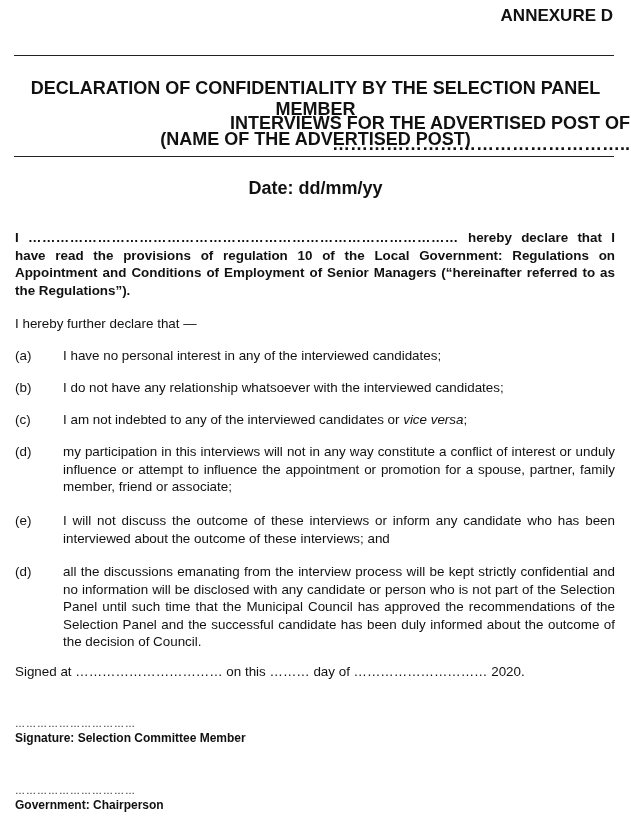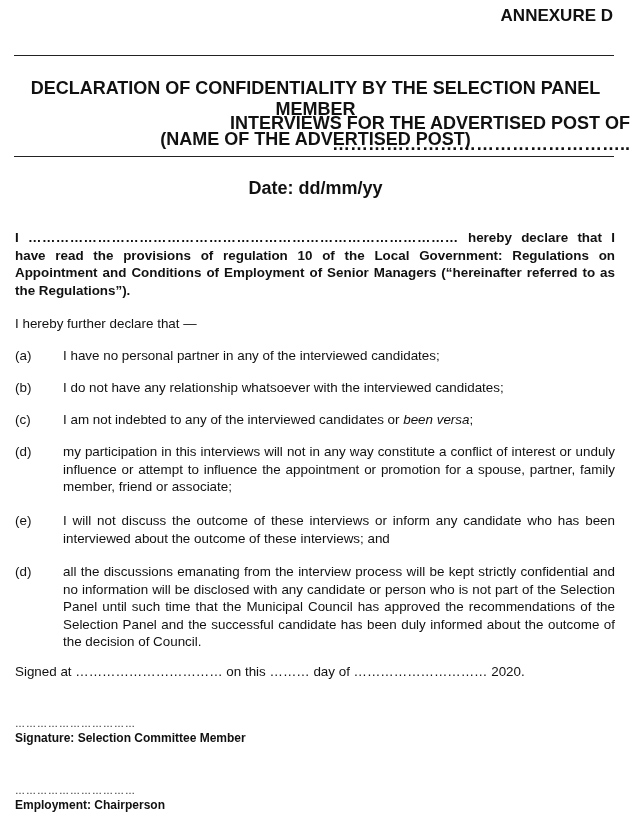--- a/index.html
+++ b/index.html
@@ -43,31 +43,31 @@
     <span class="fill">…………………………………………………………………………………</span>
     <span>hereby declare that I</span>
   </div>
   <div>have read the provisions of regulation 10 of the Local Government: Regulations on Appointment and Conditions of Employment of Senior Managers (“hereinafter referred to as the Regulations”).</div>
 </div>
 
 <div class="abs para" style="top:315px;">I hereby further declare that —</div>
 
 <div class="abs item" style="top:347px; height:18px;">
   <span class="lbl">(a)</span>
-  <span class="txt">I have no personal partner in any of the interviewed candidates;</span>
+  <span class="txt">I have no personal interest in any of the interviewed candidates;</span>
 </div>
 
 <div class="abs item" style="top:379px; height:18px;">
   <span class="lbl">(b)</span>
   <span class="txt">I do not have any relationship whatsoever with the interviewed candidates;</span>
 </div>
 
 <div class="abs item" style="top:411px; height:18px;">
   <span class="lbl">(c)</span>
-  <span class="txt"><span>I am not indebted to any of the interviewed candidates or </span><i>been versa</i><span>;</span></span>
+  <span class="txt"><span>I am not indebted to any of the interviewed candidates or </span><i>vice versa</i><span>;</span></span>
 </div>
 
 <div class="abs item" style="top:443px; height:54px;">
   <span class="lbl">(d)</span>
   <span class="txt">my participation in this interviews will not in any way constitute a conflict of interest or unduly influence or attempt to influence the appointment or promotion for a spouse, partner, family member, friend or associate;</span>
 </div>
 
 <div class="abs item" style="top:512px; height:36px;">
   <span class="lbl">(e)</span>
   <span class="txt">I will not discuss the outcome of these interviews or inform any candidate who has been interviewed about the outcome of these interviews; and</span>
@@ -77,13 +77,13 @@
   <span class="lbl">(d)</span>
   <span class="txt">all the discussions emanating from the interview process will be kept strictly confidential and no information will be disclosed with any candidate or person who is not part of the Selection Panel until such time that the Municipal Council has approved the recommendations of the Selection Panel and the successful candidate has been duly informed about the outcome of the decision of Council.</span>
 </div>
 
 <div class="abs para" style="top:663px;">Signed at …………………………… on this ……… day of ………………………… 2020.</div>
 
 <div class="abs sig-dots" style="top:718px;">……………………………</div>
 <div class="abs sig-label" style="top:731px;">Signature: Selection Committee Member</div>
 
 <div class="abs sig-dots" style="top:785px;">……………………………</div>
-<div class="abs sig-label" style="top:798px;">Employment: Chairperson</div>
+<div class="abs sig-label" style="top:798px;">Government: Chairperson</div>
 
 </body></html>

